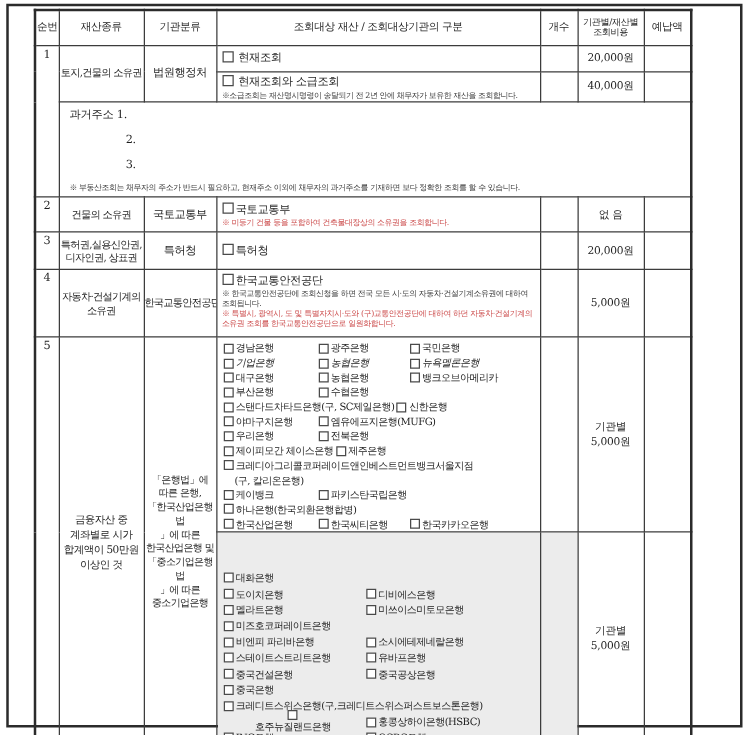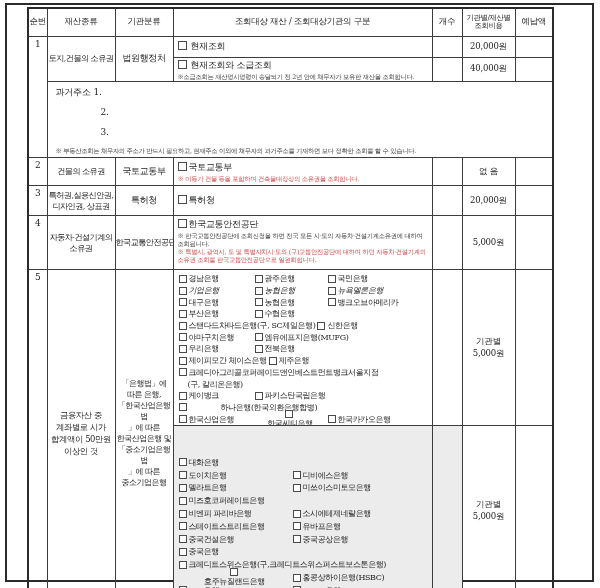--- a/index.html
+++ b/index.html
@@ -255,31 +255,31 @@
               <span class="bitem" style="min-width: 74px;">
                 <span class="cb"></span>
                 <span>케이뱅크</span>
               </span>
               <span class="bitem" style="min-width: 71px;">
                 <span class="cb"></span>
                 <span>파키스탄국립은행</span>
               </span>
             </div>
             <div class="bankline" style="height: 11.7px;">
-              <span class="bitem" style="min-width: 74px; gap: 32px;">
+              <span class="bitem" style="min-width: 74px;">
                 <span class="cb"></span>
                 <span>하나은행(한국외환은행합병)</span>
               </span>
             </div>
             <div class="bankline" style="height: 11.7px;">
               <span class="bitem" style="min-width: 74px;">
                 <span class="cb"></span>
                 <span>한국산업은행</span>
               </span>
-              <span class="bitem" style="min-width: 71px; flex-direction: column;">
+              <span class="bitem" style="min-width: 71px;">
                 <span class="cb"></span>
                 <span>한국씨티은행</span>
               </span>
               <span class="bitem">
                 <span class="cb"></span>
                 <span>한국카카오은행</span>
               </span>
             </div>
           </td>
       <td></td>

